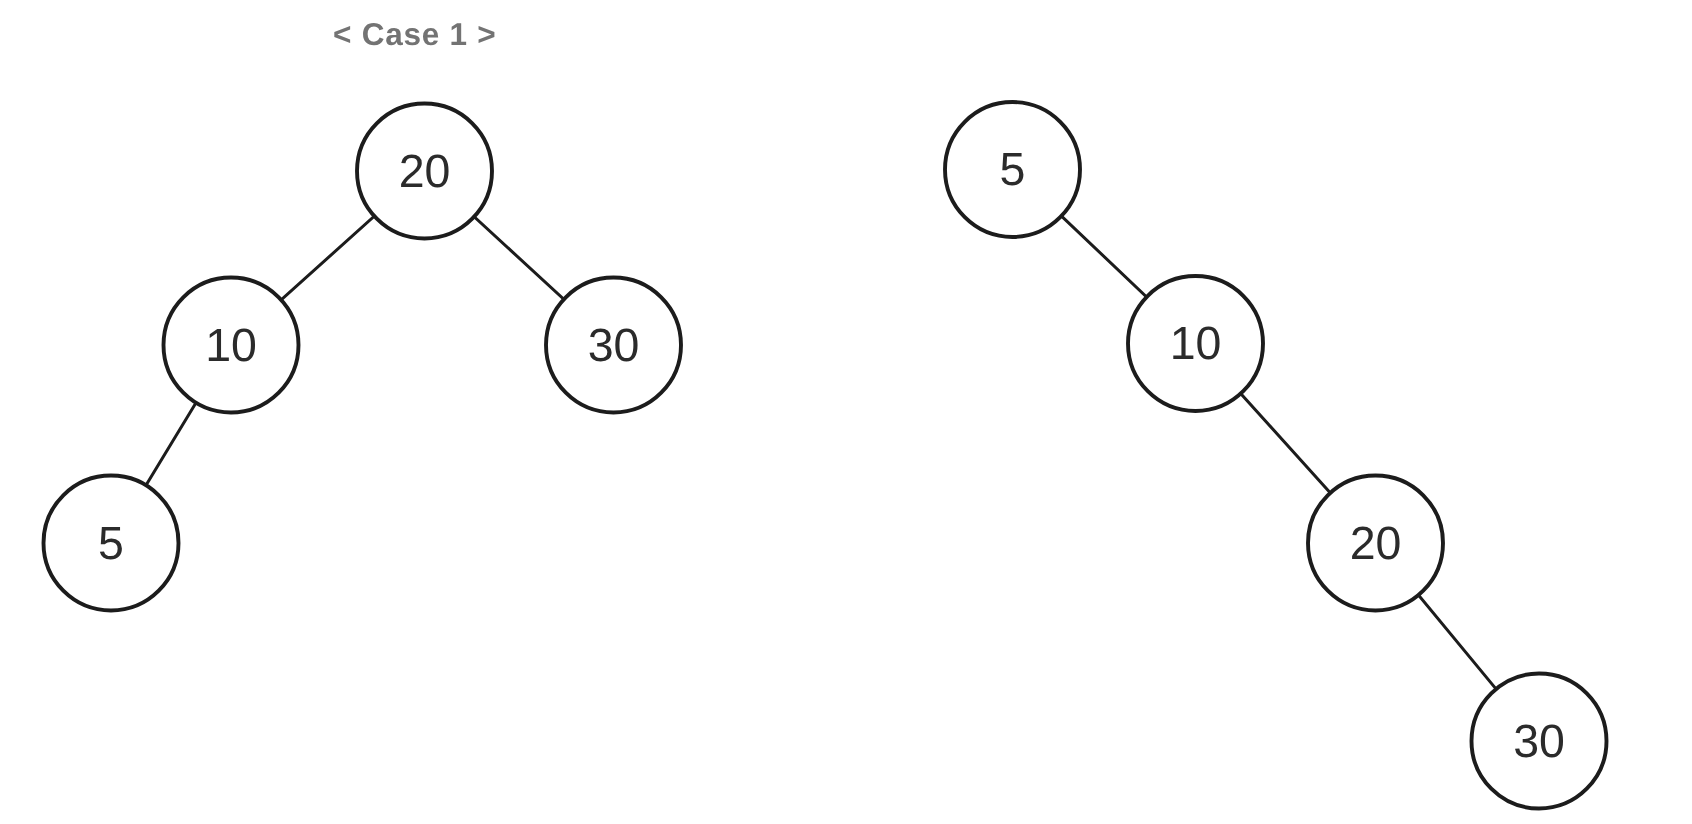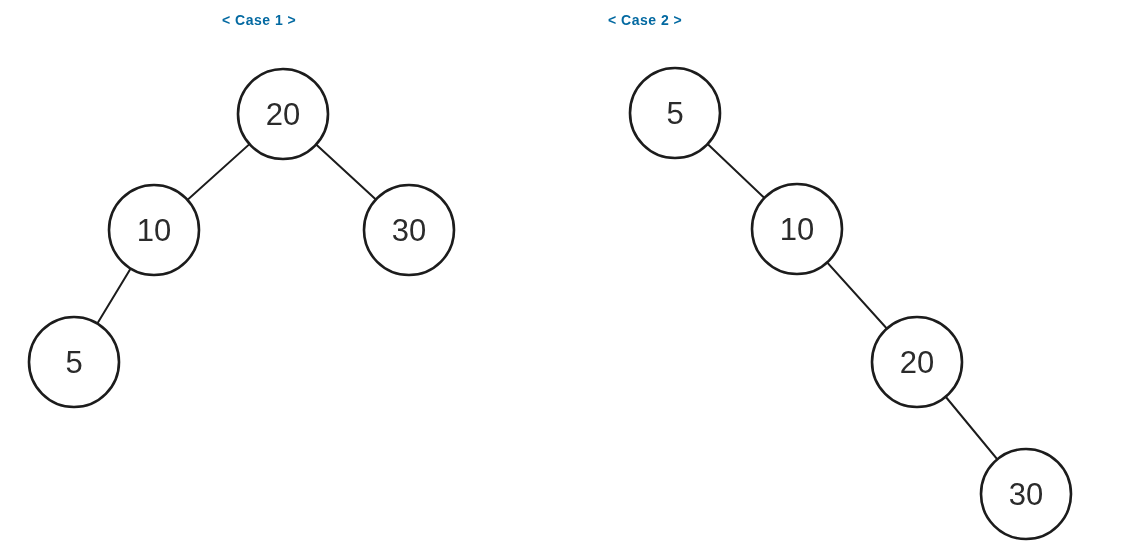--- a/index.html
+++ b/index.html
@@ -10,24 +10,24 @@
   }
   .canvas {
     position: relative;
     width: 1128px;
     height: 549px;
     background: #ffffff;
     overflow: hidden;
   }
   .case-title {
     position: absolute;
-    font-size: 14px;
+    font-size: 21px;
     font-weight: 600;
     letter-spacing: 0.5px;
-    color: #0369a1;
+    color: #737373;
     white-space: nowrap;
     user-select: none;
   }
   #diagram-svg {
     position: absolute;
     left: 0;
     top: 0;
   }
   .edge-line {
     stroke-linecap: round;
@@ -37,21 +37,20 @@
     font-size: 31px;
     font-weight: 400;
     user-select: none;
   }
 </style>
 </head>
 <body>
 
 <div class="canvas">
   <div class="case-title" style="left:222px; top:12px;">&lt; Case 1 &gt;</div>
-  <div class="case-title" style="left:608px; top:12px;">&lt; Case 2 &gt;</div>
   <svg id="diagram-svg" width="1128" height="549" viewBox="0 0 1128 549">
       <g>
         <line x1="283" y1="114" x2="154" y2="230" stroke="#1c1c1c" stroke-width="2" class="edge-line"></line>
         <line x1="283" y1="114" x2="409" y2="230" stroke="#1c1c1c" stroke-width="2" class="edge-line"></line>
         <line x1="154" y1="230" x2="74" y2="362" stroke="#1c1c1c" stroke-width="2" class="edge-line"></line>
         <circle cx="283" cy="114" r="45" fill="#ffffff" stroke="#1c1c1c" stroke-width="2.6"></circle>
         <text x="283" y="114" text-anchor="middle" dominant-baseline="central" fill="#2b2b2b" class="node-label">20</text>
         <circle cx="154" cy="230" r="45" fill="#ffffff" stroke="#1c1c1c" stroke-width="2.6"></circle>
         <text x="154" y="230" text-anchor="middle" dominant-baseline="central" fill="#2b2b2b" class="node-label">10</text>
         <circle cx="409" cy="230" r="45" fill="#ffffff" stroke="#1c1c1c" stroke-width="2.6"></circle>

